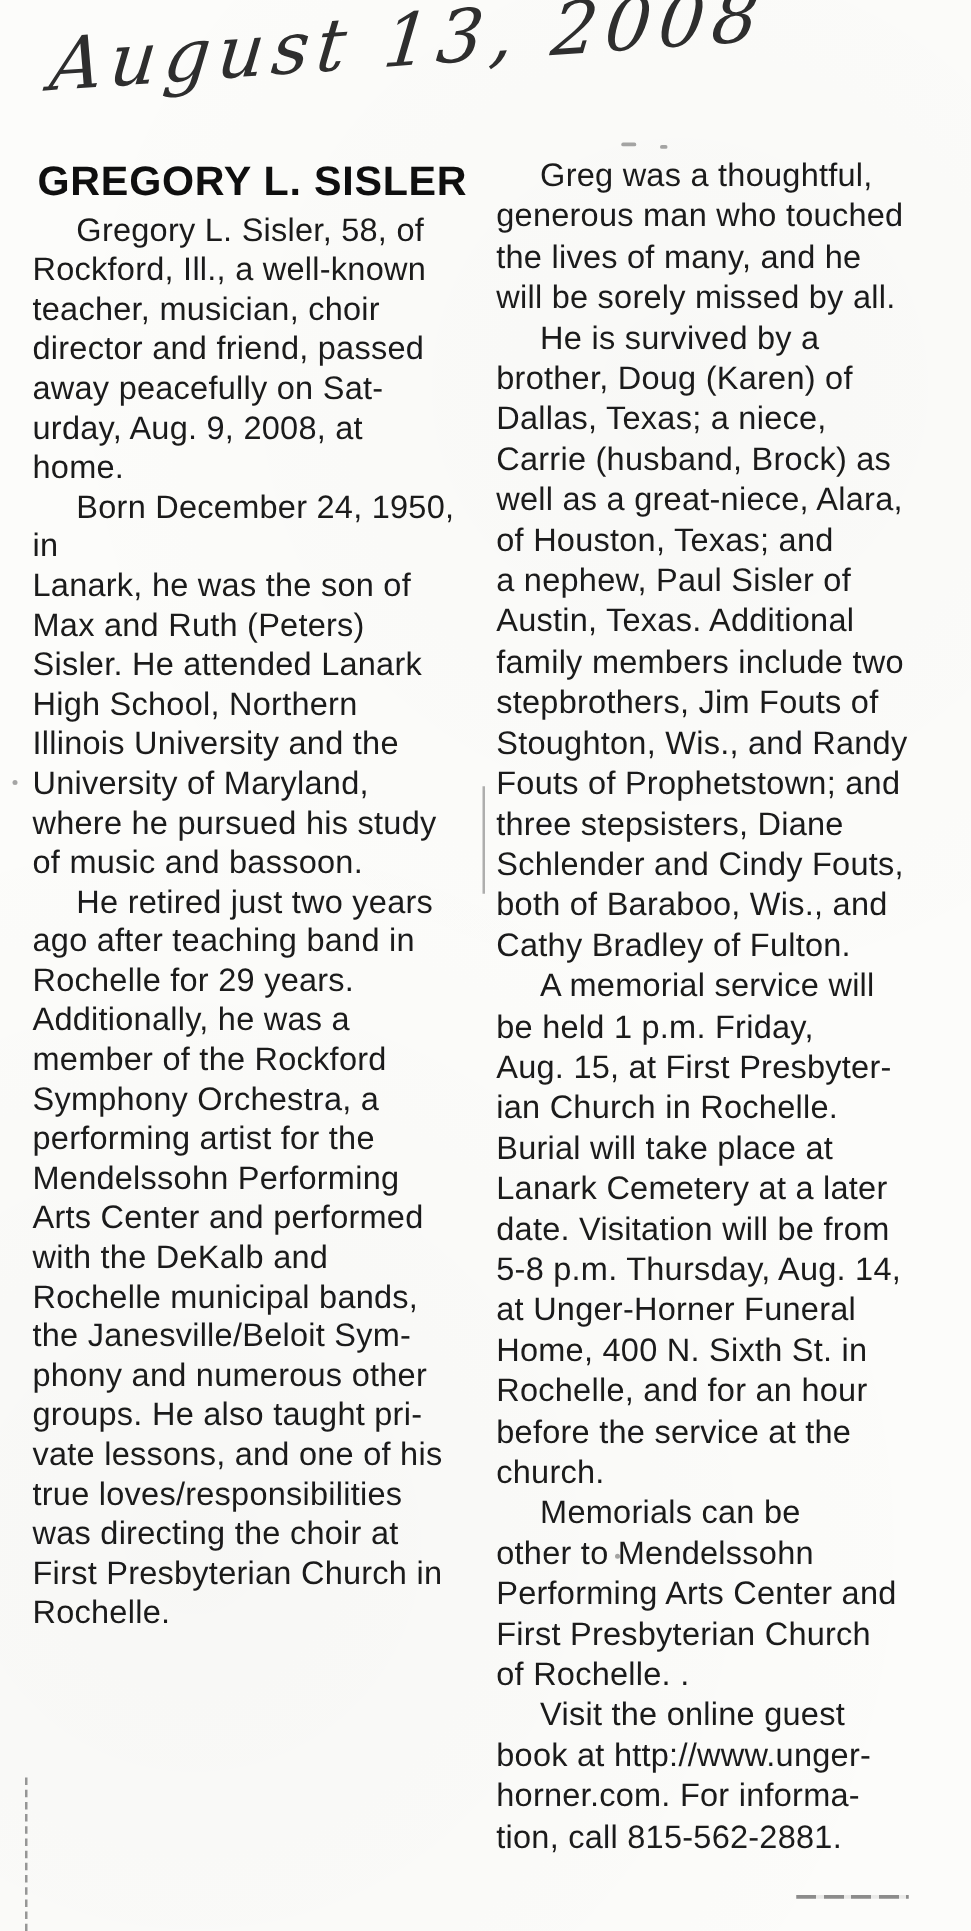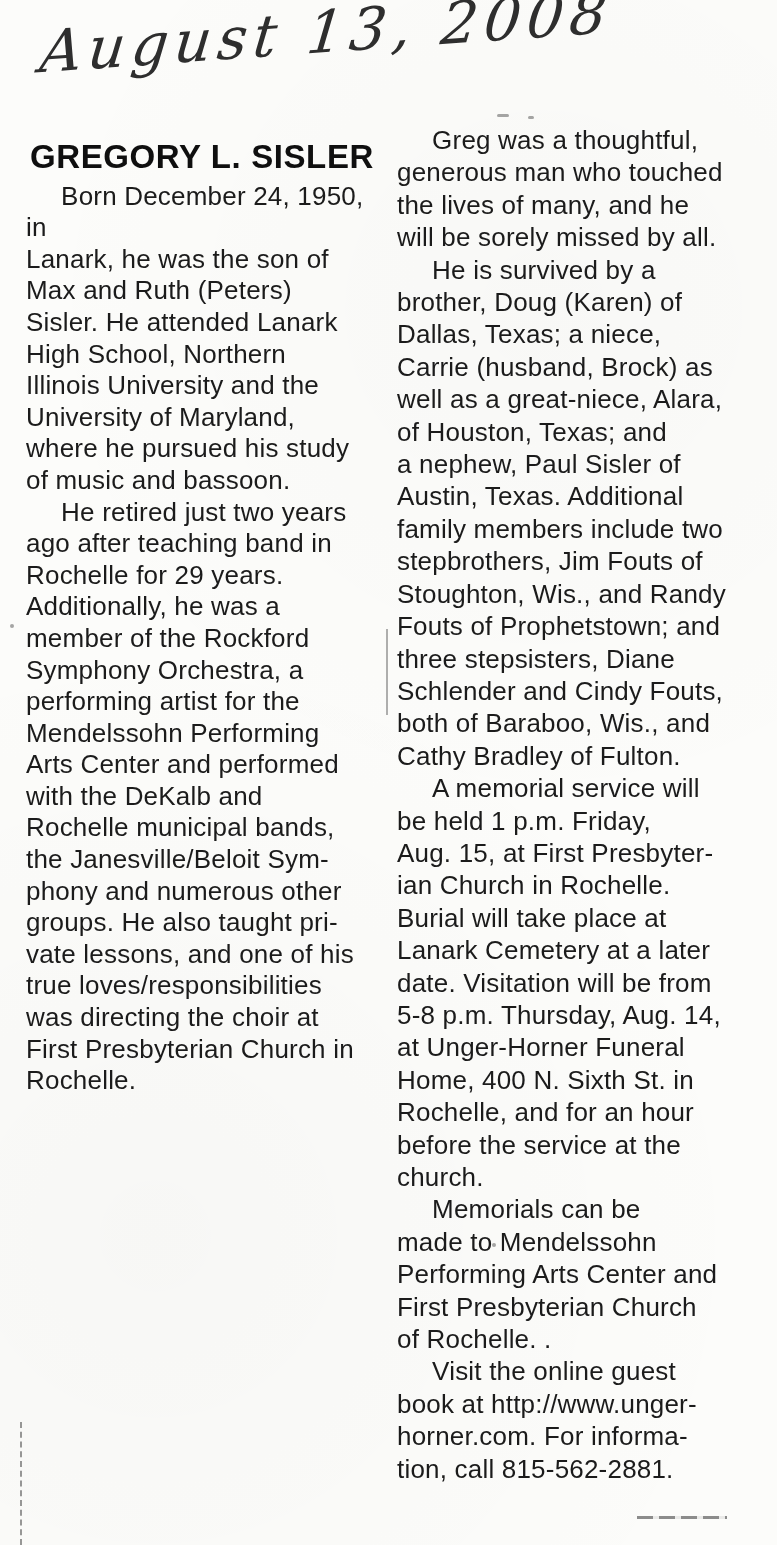--- a/index.html
+++ b/index.html
@@ -36,21 +36,21 @@
     letter-spacing: 0.2px;
     color: #1b1b1b;
   }
   .col-left  { left: 26px;  top: 129px; width: 358px; line-height: 31.6px; }
   .col-right { left: 397px; top: 124px; width: 378px; line-height: 32.4px; }
   .headline {
     font-size: 33px;
     font-weight: bold;
     letter-spacing: 0.6px;
     color: #0f0f0f;
-    margin: 12px 0 8px 4px;
+    margin: 0 0 8px 4px;
     white-space: nowrap;
   }
   .column p {
     margin: 0;
     white-space: pre-line;
     text-indent: 1.35em;
   }
   
   .gutter-rule {
     position: absolute; left: 386px; top: 629px;
@@ -76,20 +76,27 @@
 </style>
 </head>
 <body>
 
 <div class="page">
 
   <div class="handwritten">August 13, 2008</div>
 
   <div class="column col-left">
     <h1 class="headline">GREGORY L. SISLER</h1>
+    <p>Gregory L. Sisler, 58, of
+Rockford, Ill., a well-known
+teacher, musician, choir
+director and friend, passed
+away peacefully on Sat-
+urday, Aug. 9, 2008, at
+home.</p>
     <p>Born December 24, 1950, in
 Lanark, he was the son of
 Max and Ruth (Peters)
 Sisler. He attended Lanark
 High School, Northern
 Illinois University and the
 University of Maryland,
 where he pursued his study
 of music and bassoon.</p>
     <p>He retired just two years
@@ -141,21 +148,21 @@
 Burial will take place at
 Lanark Cemetery at a later
 date. Visitation will be from
 5-8 p.m. Thursday, Aug. 14,
 at Unger-Horner Funeral
 Home, 400 N. Sixth St. in
 Rochelle, and for an hour
 before the service at the
 church.</p>
     <p>Memorials can be
-made to Mendelssohn
+other to Mendelssohn
 Performing Arts Center and
 First Presbyterian Church
 of Rochelle. .</p>
     <p>Visit the online guest
 book at http://www.unger-
 horner.com. For informa-
 tion, call 815-562-2881.</p>
   </div>
 
   <div class="gutter-rule"></div>

